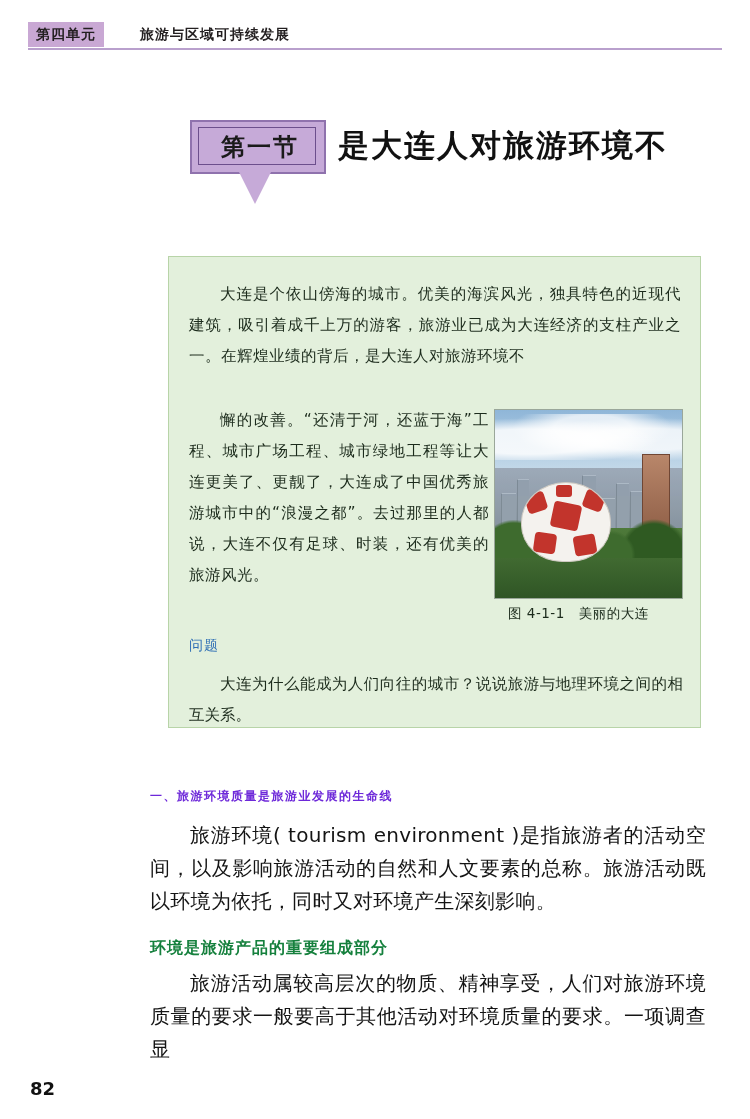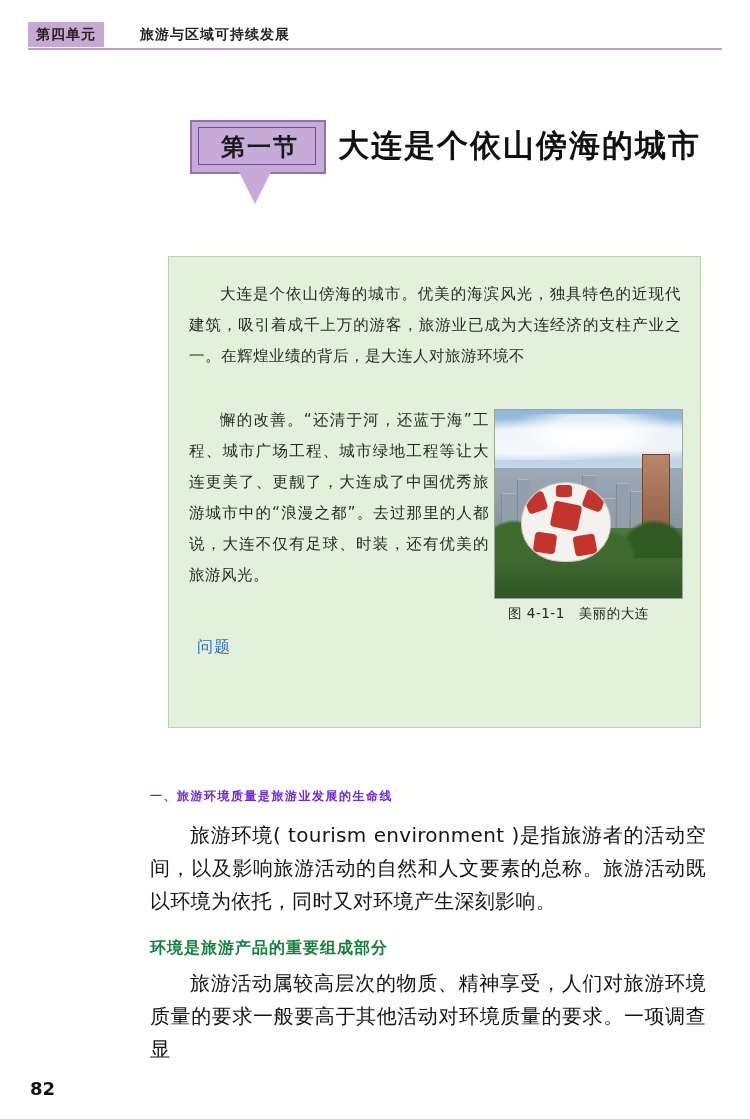--- a/index.html
+++ b/index.html
@@ -236,24 +236,24 @@
     width: 200px;
     font-family: "DejaVu Sans", sans-serif;
     font-size: 13.5px;
     color: #1c2b1c;
     letter-spacing: 0.5px;
   }
   .fig-caption .num { margin-right: 14px; }
 
   .q-label {
     position: absolute;
-    left: 28px;
+    left: 20px;
     top: 380px;
     font-family: "DejaVu Sans", sans-serif;
-    font-size: 16px;
+    font-size: 14px;
     color: #2f6fb5;
     letter-spacing: 1px;
   }
   .q-text {
     position: absolute;
     left: 20px;
     top: 412px;
     width: 494px;
     font-family: "DejaVu Sans", sans-serif;
     font-size: 15.5px;
@@ -314,21 +314,21 @@
   <div class="header-title">旅游与区域可持续发展</div>
   <div class="header-rule"></div>
 </div>
 
 <div class="section-head">
   <div class="sec-badge">
     <div class="sec-badge-inner"></div>
     <div class="sec-badge-text">第一节</div>
   </div>
   <div class="sec-badge-tail"></div>
-  <div class="sec-title">大连是个依山傍海的城市</div>
+  <div class="sec-title">是大连人对旅游环境不</div>
 </div>
 
 <div class="intro-box">
 
   <div class="intro-text wide">大连是个依山傍海的城市。优美的海滨风光，独具特色的近现代建筑，吸引着成千上万的游客，旅游业已成为大连经济的支柱产业之一。在辉煌业绩的背后，是大连人对旅游环境不</div>
 
   <div class="intro-text" style="top:148px;">懈的改善。“还清于河，还蓝于海”工程、城市广场工程、城市绿地工程等让大连更美了、更靓了，大连成了中国优秀旅游城市中的“浪漫之都”。去过那里的人都说，大连不仅有足球、时装，还有优美的旅游风光。</div>
 
   <div class="figure">
     <div class="fig-sky"></div>
@@ -356,20 +356,21 @@
       <div class="patch" style="left:52px; top:52px; width:22px; height:20px; border-radius:4px; transform:rotate(-10deg);"></div>
       <div class="patch" style="left:34px; top:2px;  width:16px; height:12px; border-radius:3px;"></div>
     </div>
   </div>
 
   <div class="fig-caption">
     <span class="num">图 4-1-1</span><span>美丽的大连</span>
   </div>
 
   <div class="q-label">问题</div>
+  <div class="q-text">大连为什么能成为人们向往的城市？说说旅游与地理环境之间的相互关系。</div>
 </div>
 
 <div class="body-area">
   <h2 class="h-one">一、旅游环境质量是旅游业发展的生命线</h2>
   <p class="para">旅游环境( tourism environment )是指旅游者的活动空间，以及影响旅游活动的自然和人文要素的总称。旅游活动既以环境为依托，同时又对环境产生深刻影响。</p>
   <h3 class="h-two">环境是旅游产品的重要组成部分</h3>
   <p class="para">旅游活动属较高层次的物质、精神享受，人们对旅游环境质量的要求一般要高于其他活动对环境质量的要求。一项调查显</p>
 </div>
 
 <div class="pagenum">82</div>

